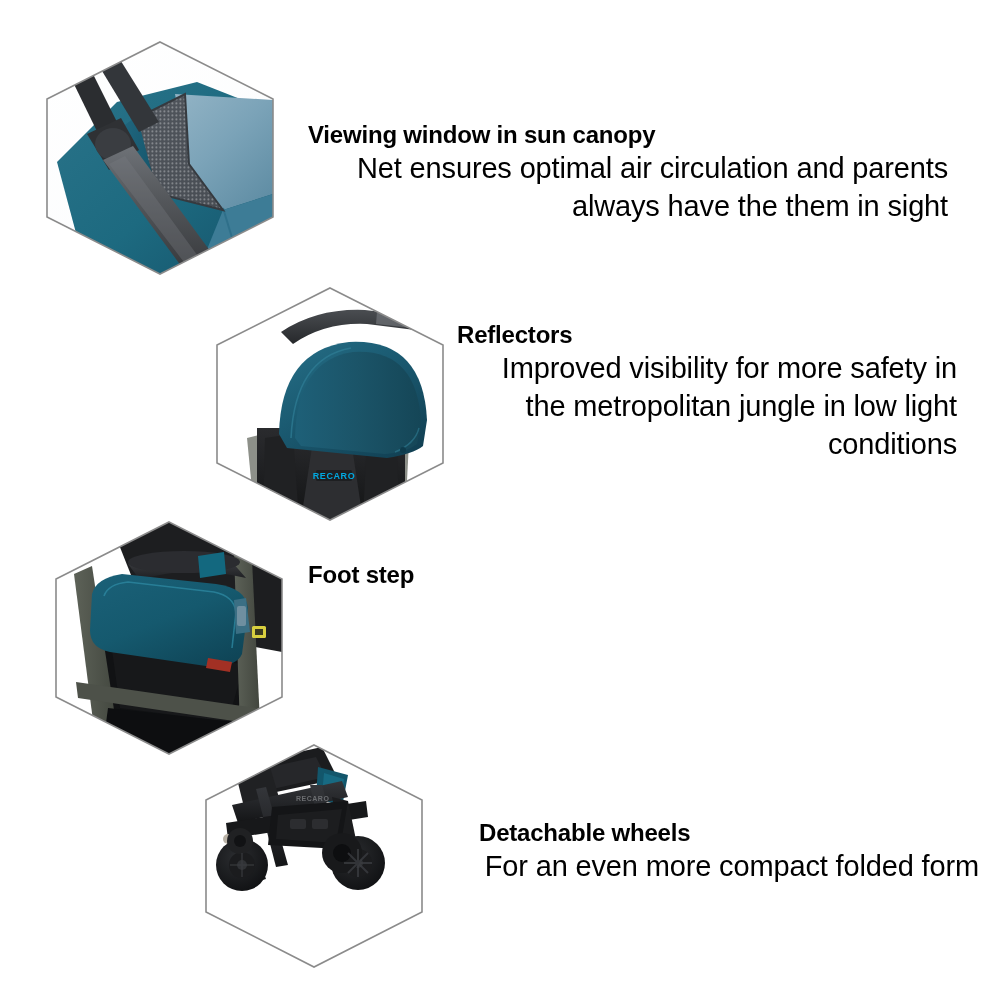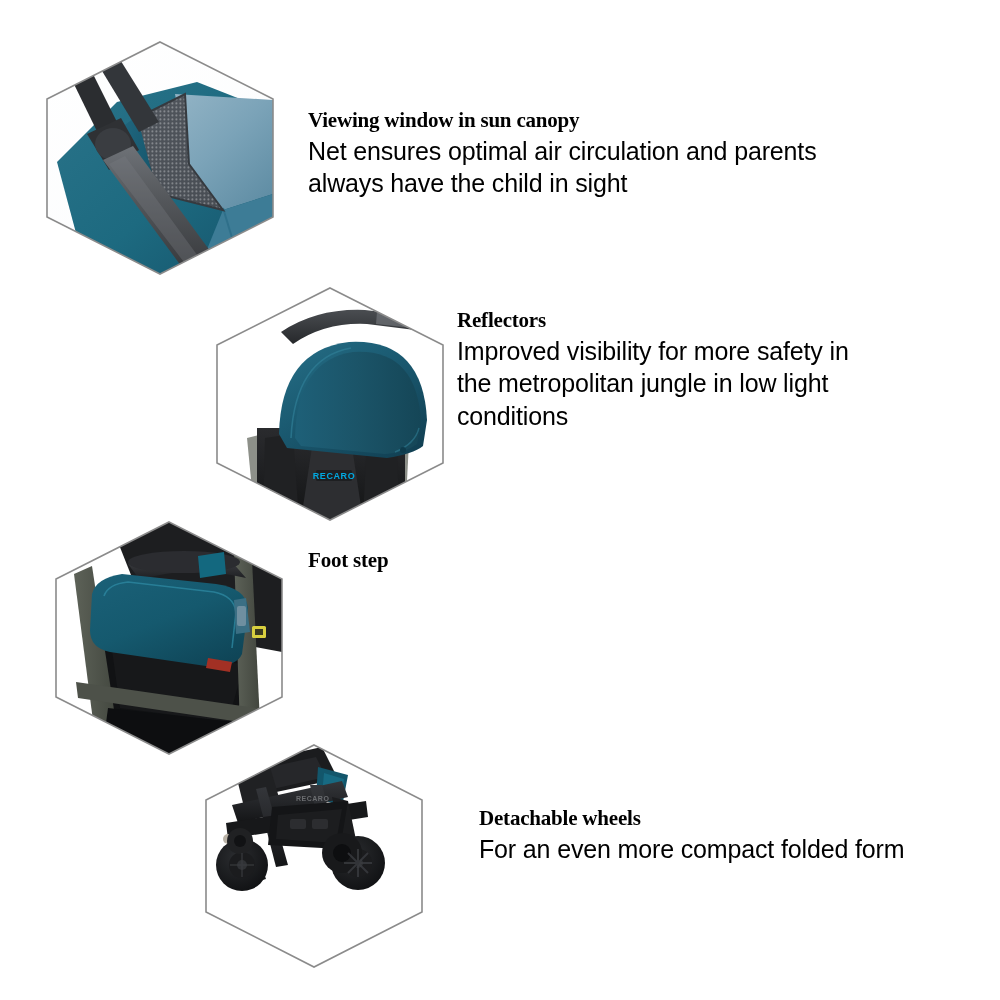--- a/index.html
+++ b/index.html
@@ -13,32 +13,32 @@
   }
 
   
   .hexwrap{position:absolute;text-align:right;}
   .hexwrap svg{position:absolute;left:0;top:0;overflow:visible;}
 
   
   .textblock{position:absolute;}
   .ftitle{
     font-weight:bold;
-    font-size:21px;
+    font-size:24px;
     line-height:1.22;
     letter-spacing:-0.2px;
-    margin:0 0 1px 0;
+    margin:12px 0 1px 0;
     white-space:nowrap;
-    font-family:Liberation Serif, serif;
   }
   .fbody{
-    font-size:25px;
+    font-size:29px;
     line-height:1.30;
     letter-spacing:-0.15px;
     margin:0;
+    text-align:right;
   }
   .fbody .ln{display:block;white-space:nowrap;}
 </style>
 </head>
 <body>
 
 <div class="hexwrap" style="left:47px;top:42px;width:226px;height:232px;">
   <svg width="226" height="232" viewBox="0 0 226 232">
     <defs>
       <clipPath id="hx1">
@@ -105,21 +105,21 @@
       <polygon points="62,122 78,114 164,232 146,232" fill="#787c81" opacity="0.35"></polygon>
     </g>
     <polygon points="113,0 226,57 226,175 113,232 0,175 0,57" fill="none" stroke="#8b8b8b" stroke-width="1.6"></polygon>
   </svg>
 </div>
 
 <div class="textblock" style="left:308px;top:108px;width:640px;">
   <div class="ftitle">Viewing window in sun canopy</div>
   <div class="fbody">
     <span class="ln">Net ensures optimal air circulation and parents</span>
-    <span class="ln">always have the child in sight</span>
+    <span class="ln">always have the them in sight</span>
   </div>
 </div>
 
 <div class="hexwrap" style="left:217px;top:288px;width:226px;height:232px;">
   <svg width="226" height="232" viewBox="0 0 226 232">
     <defs>
       <clipPath id="hx2">
           <polygon points="113,0 226,57 226,175 113,232 0,175 0,57"></polygon>
         </clipPath>
       <linearGradient id="g2hood" x1="0.1" y1="0" x2="0.9" y2="1">

